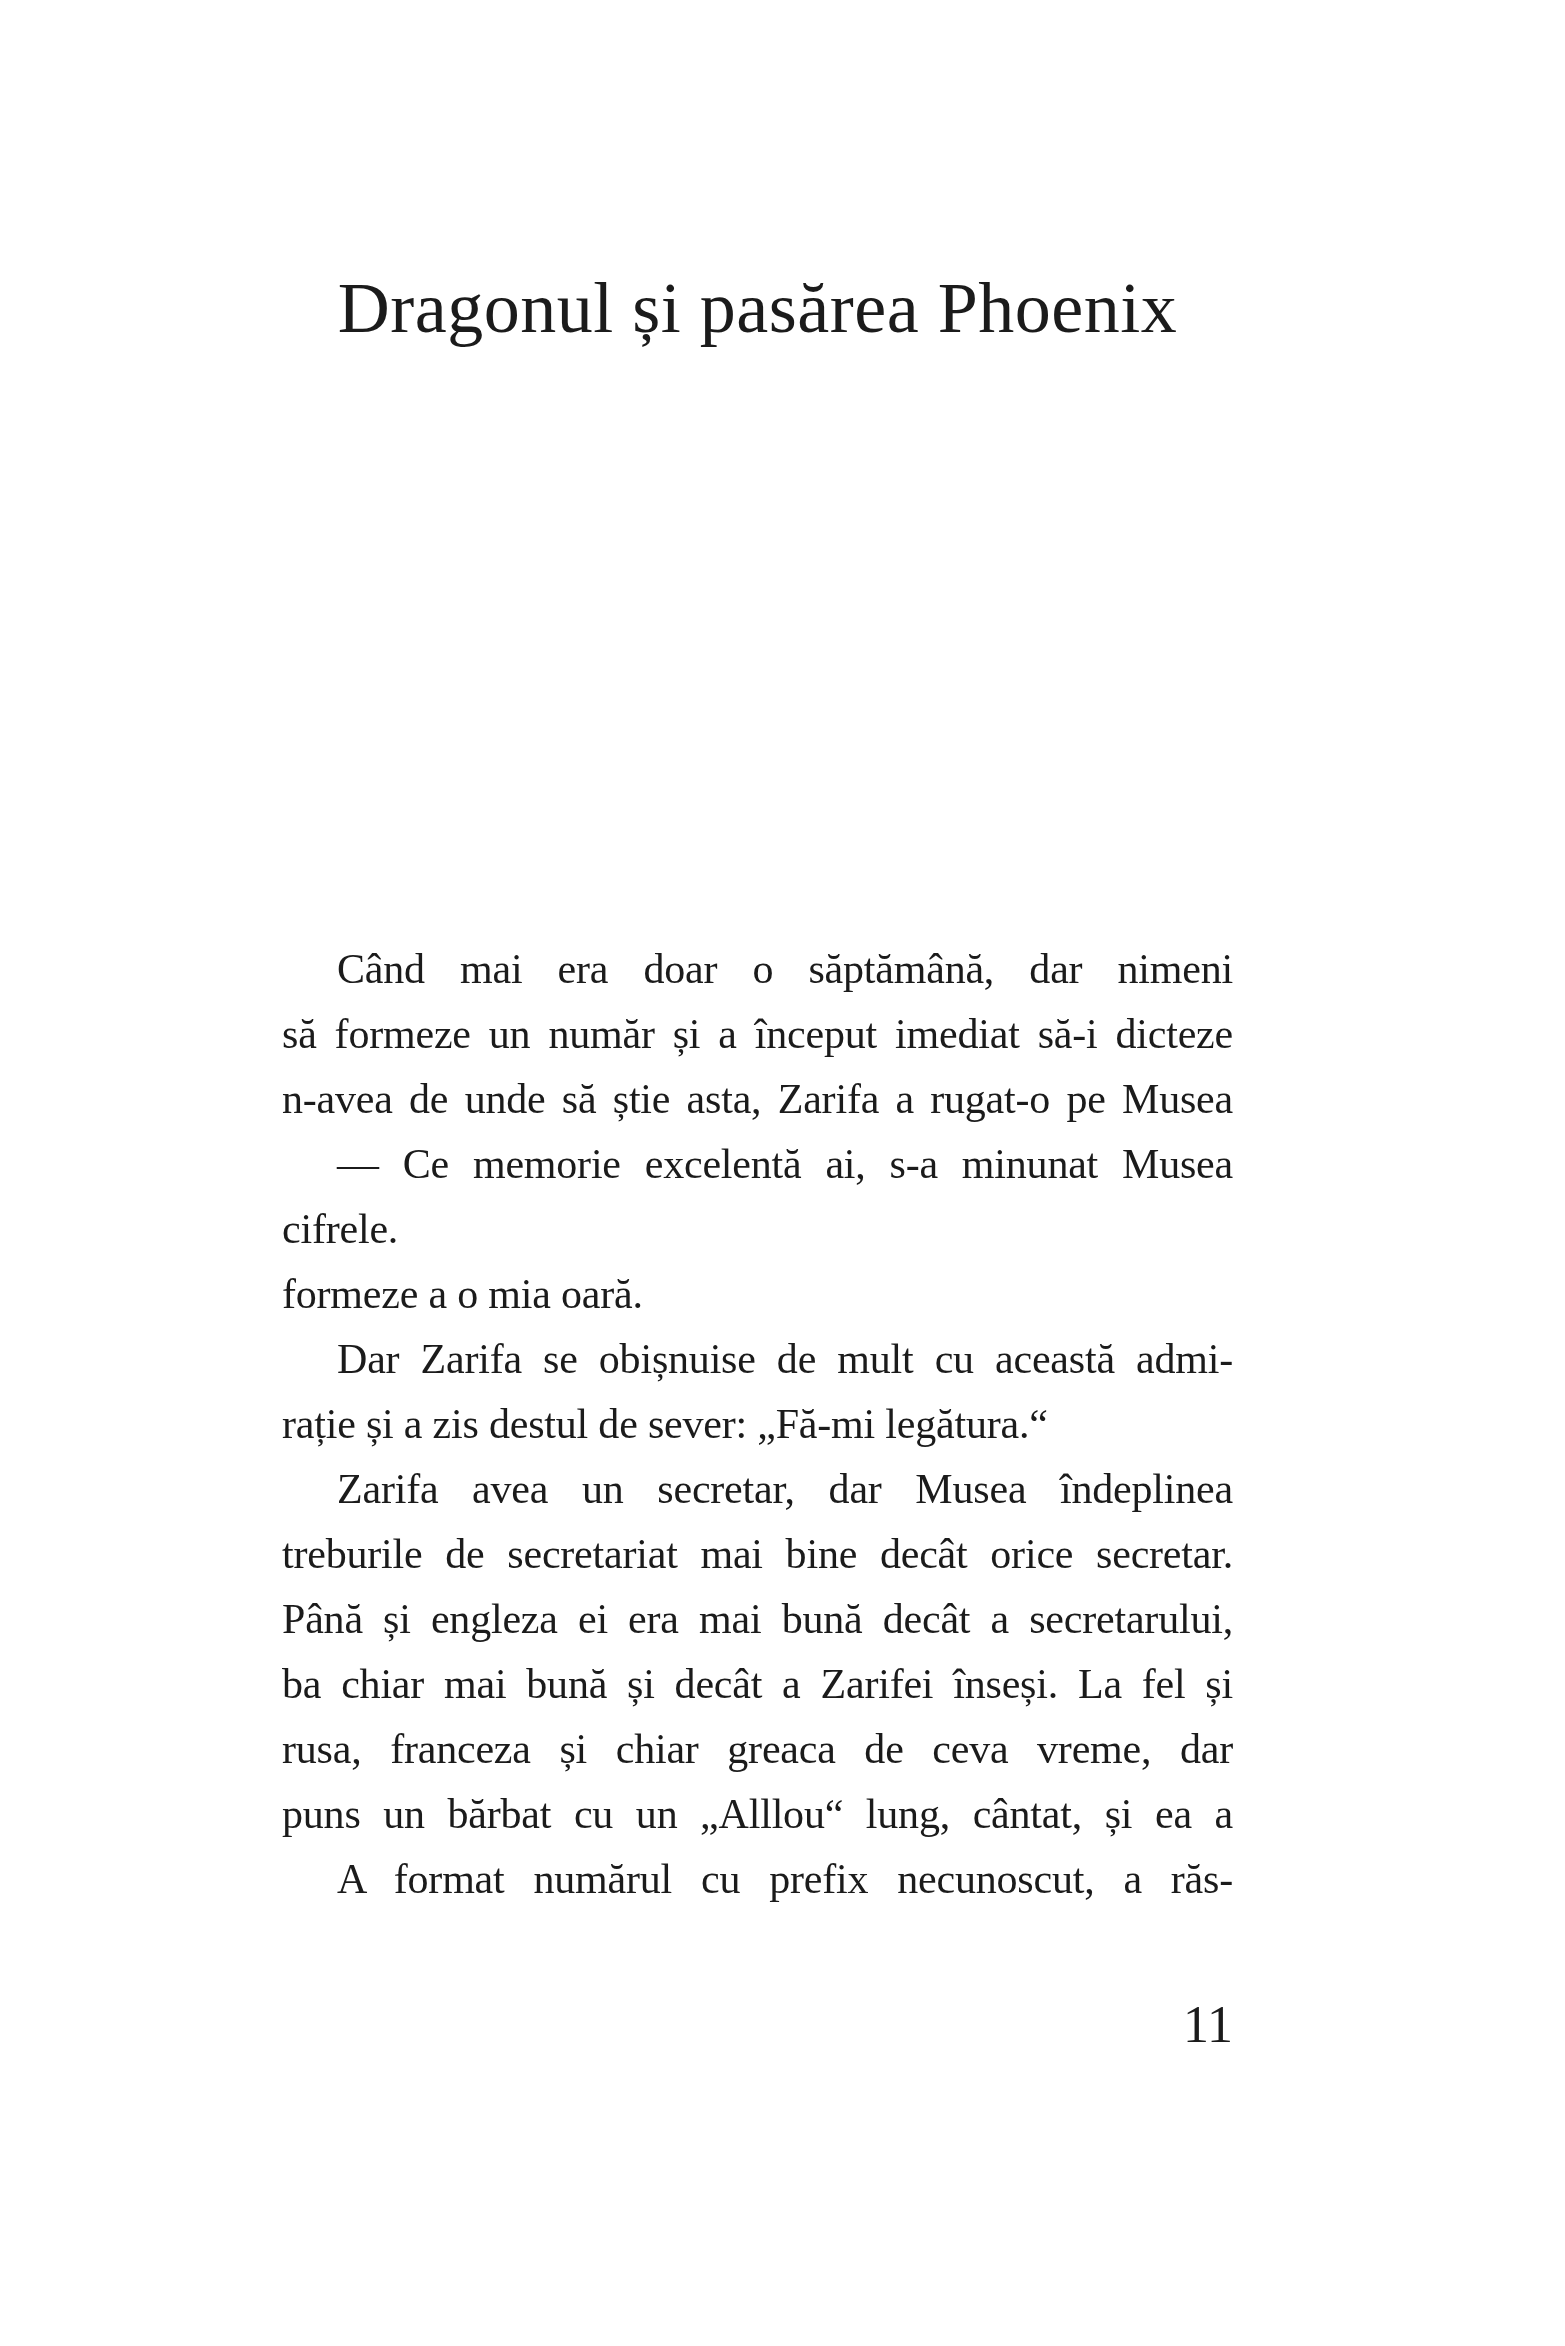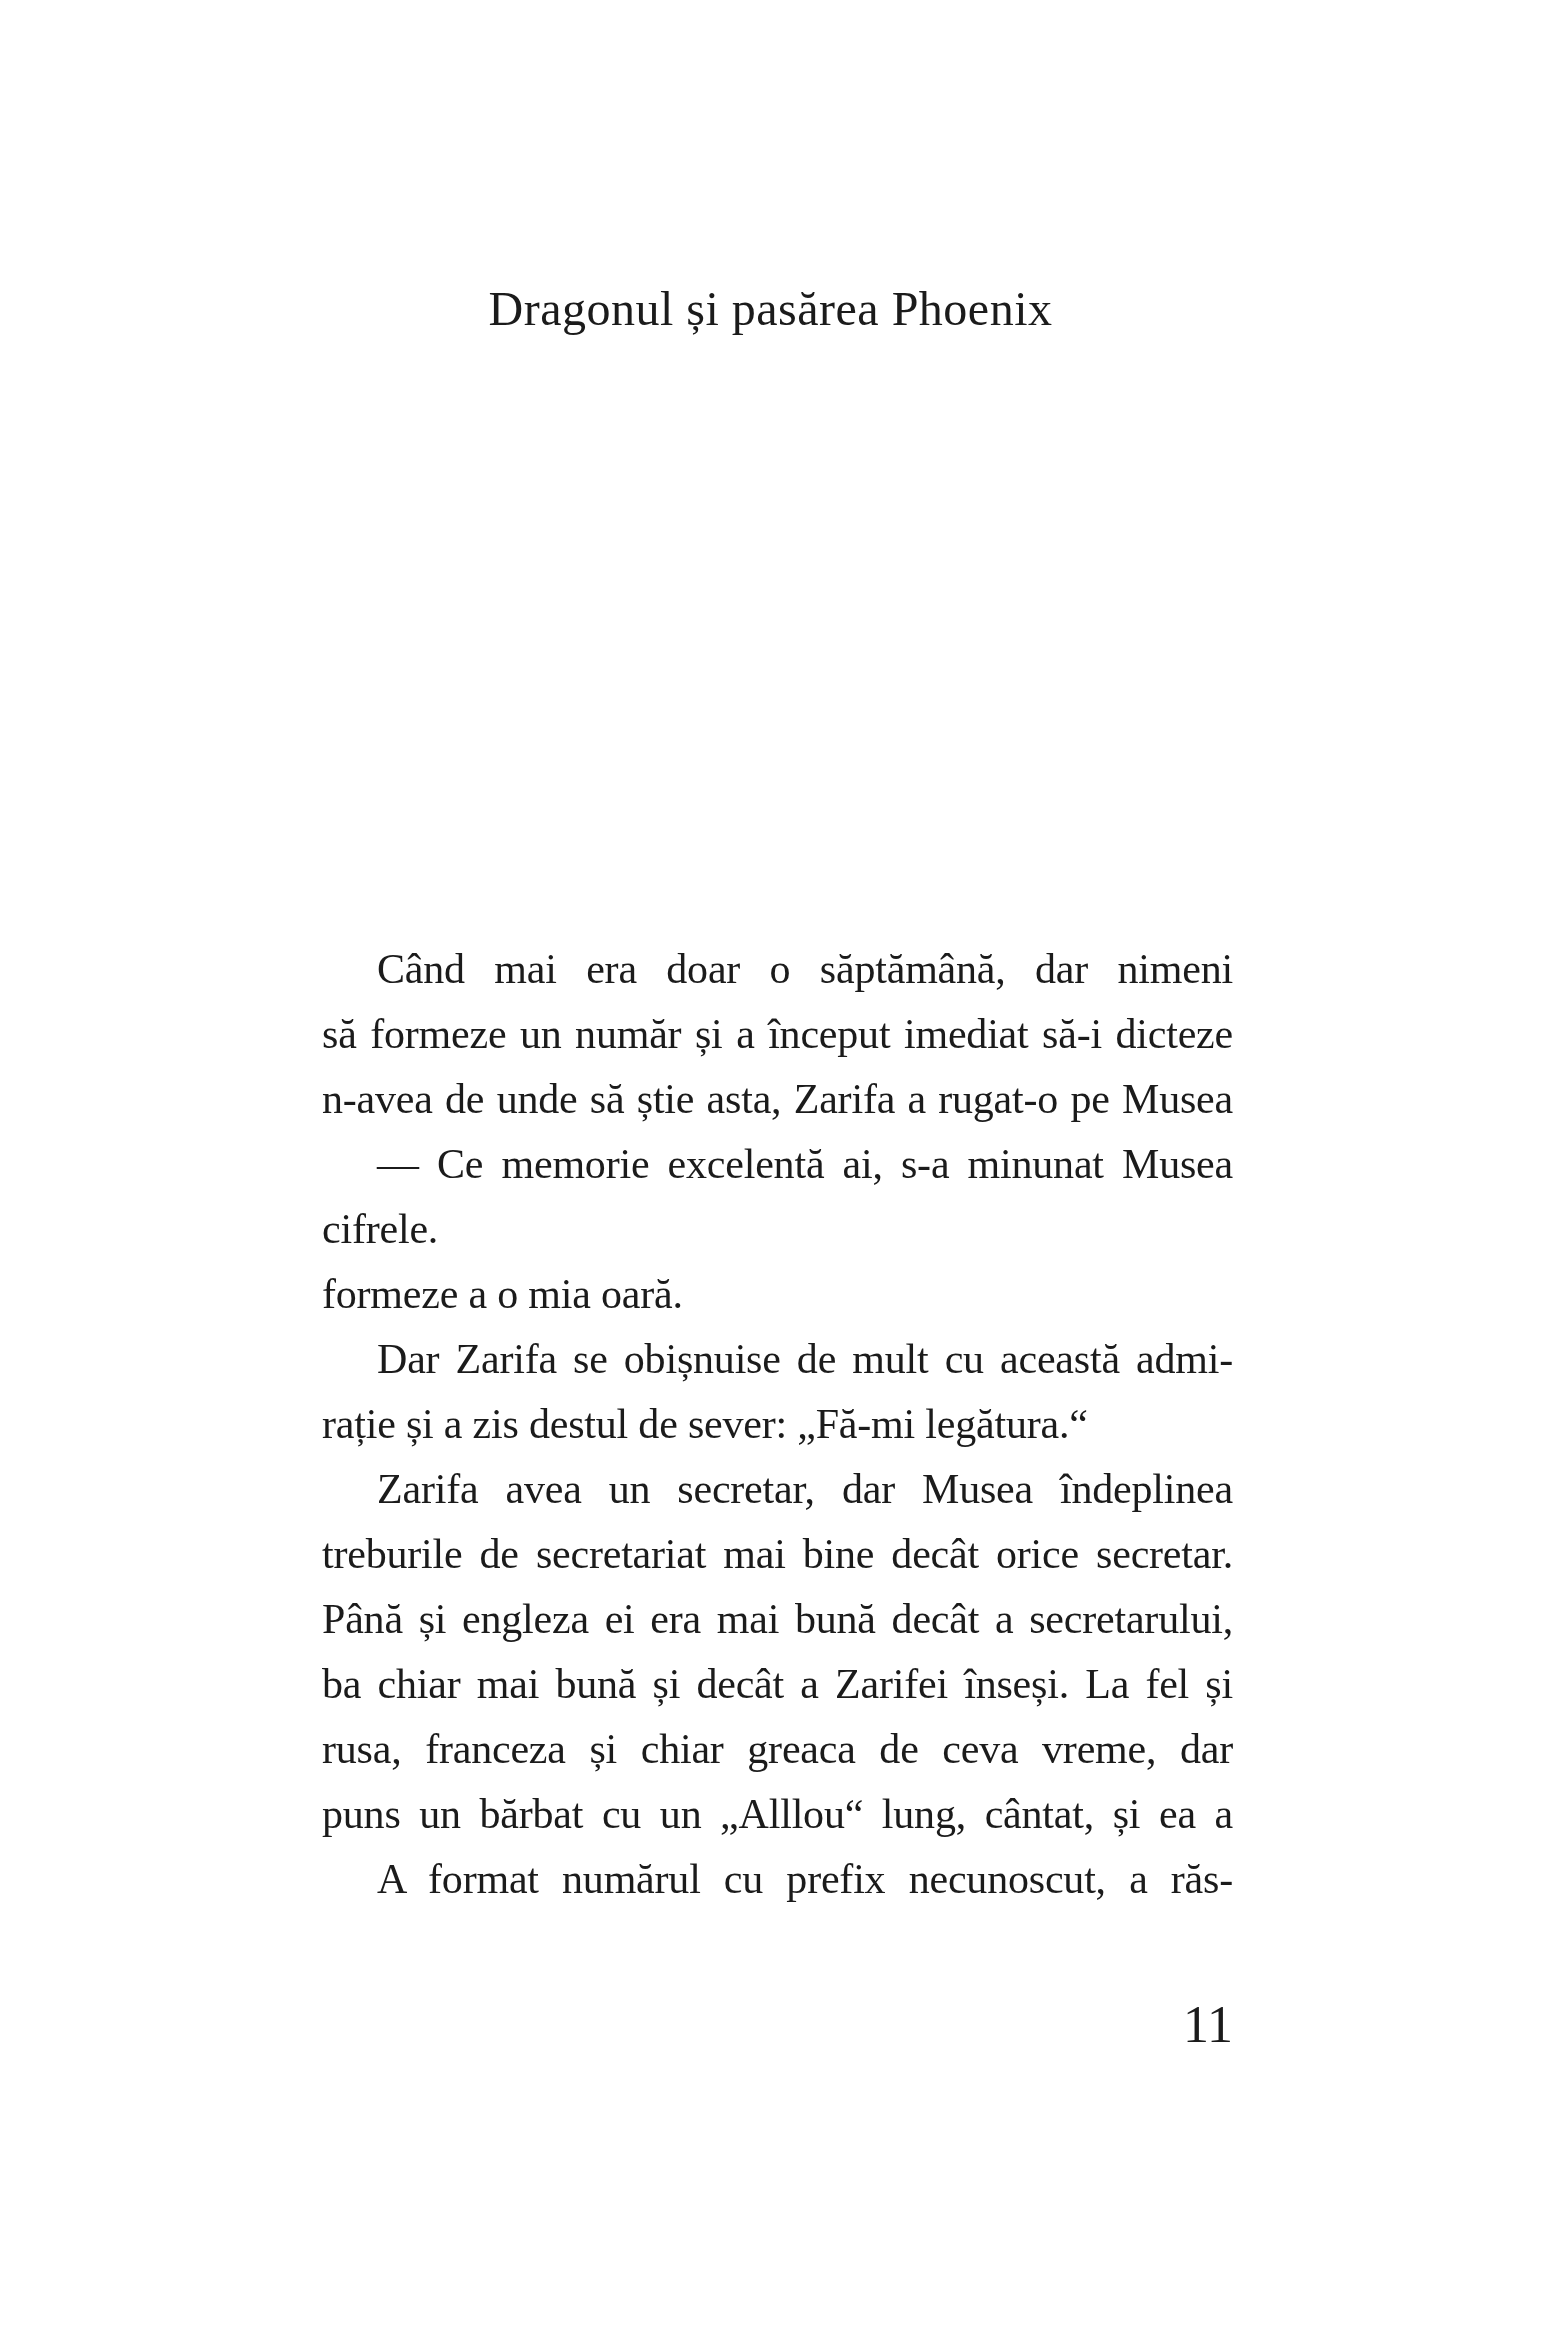--- a/index.html
+++ b/index.html
@@ -14,41 +14,40 @@
     background: #ffffff;
     overflow: hidden;
     font-family: "Liberation Serif", "DejaVu Serif", serif;
     color: #1b1b1b;
   }
   .chapter-title {
     position: absolute;
     top: 272px;
     left: 282px;
     width: 951px;
-    margin: 13px;
-    font-size: 48px;
+    margin: 0;
+    font-size: 72px;
     font-weight: 400;
     line-height: 1;
     text-align: center;
     letter-spacing: 0.5px;
     white-space: nowrap;
   }
   .body-text {
     position: absolute;
     top: 937px;
     left: 282px;
     width: 951px;
     font-size: 42px;
     line-height: 65px;
     letter-spacing: -0.2px;
   }
   .ln {
     height: 65px;
     text-align: left;
-    margin-left: 40px;
   }
   .ln.j {
     text-align: justify;
     text-align-last: justify;
   }
   .ln.ind {
     text-indent: 55px;
   }
   .page-number {
     position: absolute;

